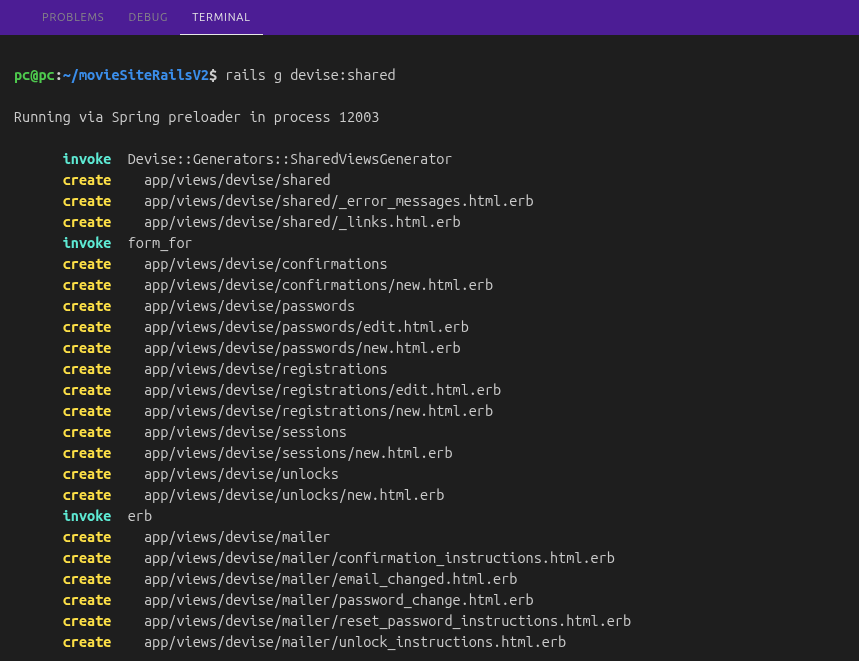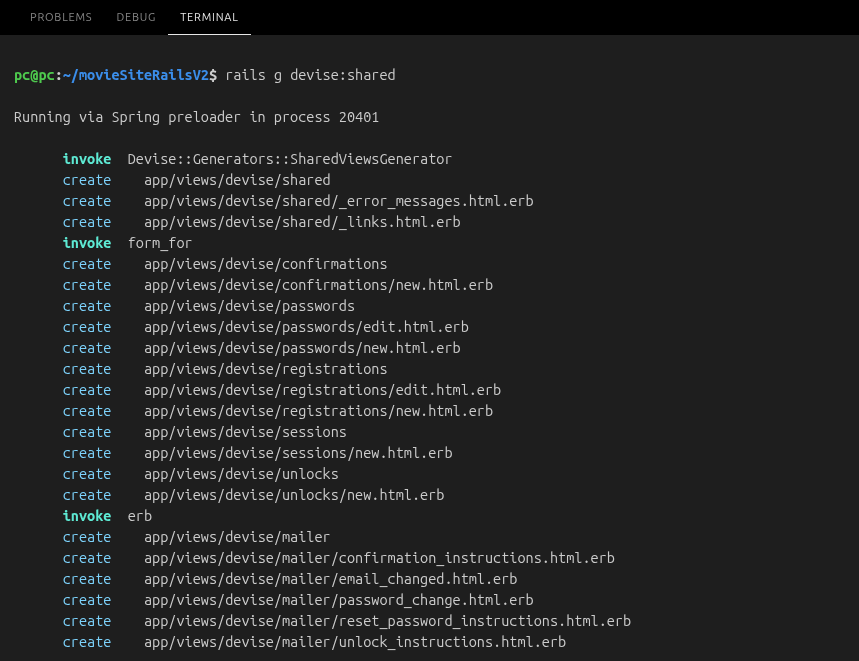--- a/index.html
+++ b/index.html
@@ -10,22 +10,22 @@
     line-height:21px;
     color:#cccccc;
     width:859px;
     height:661px;
     overflow:hidden;
   }
   .tabs {
     display:flex;
     align-items:center;
     height:35px;
-    padding-left:18px;
-    background:#000000;
+    padding-left:30px;
+    background:#4c1d95;
     font-family:'Ubuntu','Segoe UI',sans-serif;
     font-size:11px;
     letter-spacing:0.8px;
     color:#888888;
   }
   .tab {
     padding:0 12px;
     height:35px;
     display:flex;
     align-items:center;
@@ -39,29 +39,29 @@
     padding:8px 14px 0 14px;
     white-space:pre;
   }
   .user { color:#4ec94e; font-weight:bold; }
   .host { color:#4ec94e; font-weight:bold; }
   .colon { color:#cccccc; font-weight:bold; }
   .path { color:#3b8eea; font-weight:bold; }
   .dollar { color:#cccccc; font-weight:bold; }
   .cmd { color:#cccccc; }
   .bwhite { color:#5eead4; font-weight:bold; }
-  .bgreen { color:#7dd3fc; font-weight:normal; }
+  .bgreen { color:#fde047; font-weight:bold; }
 </style>
 </head>
 <body>
 
 <div class="tabs">
   <div class="tab">PROBLEMS</div>
   <div class="tab">DEBUG</div>
   <div class="tab active">TERMINAL</div>
 </div>
 
 <div class="term">
 <div><span class="user">pc</span><span class="user">@</span><span class="host">pc</span><span class="colon">:</span><span class="path">~/movieSiteRailsV2</span><span class="dollar">$</span><span class="cmd"> rails g devise:shared</span></div>
-<div><span class="cmd">Running via Spring preloader in process 20401</span></div>
+<div><span class="cmd">Running via Spring preloader in process 12003</span></div>
 <div id="out-lines"><div>      <span class="bwhite">invoke</span><span class="cmd">  Devise::Generators::SharedViewsGenerator</span></div><div>      <span class="bgreen">create</span><span class="cmd">    app/views/devise/shared</span></div><div>      <span class="bgreen">create</span><span class="cmd">    app/views/devise/shared/_error_messages.html.erb</span></div><div>      <span class="bgreen">create</span><span class="cmd">    app/views/devise/shared/_links.html.erb</span></div><div>      <span class="bwhite">invoke</span><span class="cmd">  form_for</span></div><div>      <span class="bgreen">create</span><span class="cmd">    app/views/devise/confirmations</span></div><div>      <span class="bgreen">create</span><span class="cmd">    app/views/devise/confirmations/new.html.erb</span></div><div>      <span class="bgreen">create</span><span class="cmd">    app/views/devise/passwords</span></div><div>      <span class="bgreen">create</span><span class="cmd">    app/views/devise/passwords/edit.html.erb</span></div><div>      <span class="bgreen">create</span><span class="cmd">    app/views/devise/passwords/new.html.erb</span></div><div>      <span class="bgreen">create</span><span class="cmd">    app/views/devise/registrations</span></div><div>      <span class="bgreen">create</span><span class="cmd">    app/views/devise/registrations/edit.html.erb</span></div><div>      <span class="bgreen">create</span><span class="cmd">    app/views/devise/registrations/new.html.erb</span></div><div>      <span class="bgreen">create</span><span class="cmd">    app/views/devise/sessions</span></div><div>      <span class="bgreen">create</span><span class="cmd">    app/views/devise/sessions/new.html.erb</span></div><div>      <span class="bgreen">create</span><span class="cmd">    app/views/devise/unlocks</span></div><div>      <span class="bgreen">create</span><span class="cmd">    app/views/devise/unlocks/new.html.erb</span></div><div>      <span class="bwhite">invoke</span><span class="cmd">  erb</span></div><div>      <span class="bgreen">create</span><span class="cmd">    app/views/devise/mailer</span></div><div>      <span class="bgreen">create</span><span class="cmd">    app/views/devise/mailer/confirmation_instructions.html.erb</span></div><div>      <span class="bgreen">create</span><span class="cmd">    app/views/devise/mailer/email_changed.html.erb</span></div><div>      <span class="bgreen">create</span><span class="cmd">    app/views/devise/mailer/password_change.html.erb</span></div><div>      <span class="bgreen">create</span><span class="cmd">    app/views/devise/mailer/reset_password_instructions.html.erb</span></div><div>      <span class="bgreen">create</span><span class="cmd">    app/views/devise/mailer/unlock_instructions.html.erb</span></div></div>
 
 </div>
 
 </body></html>

